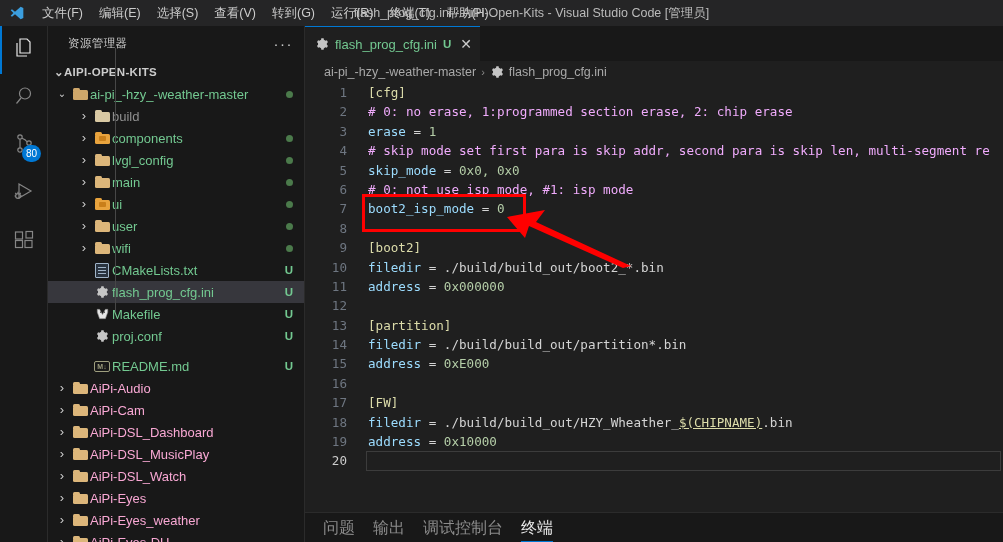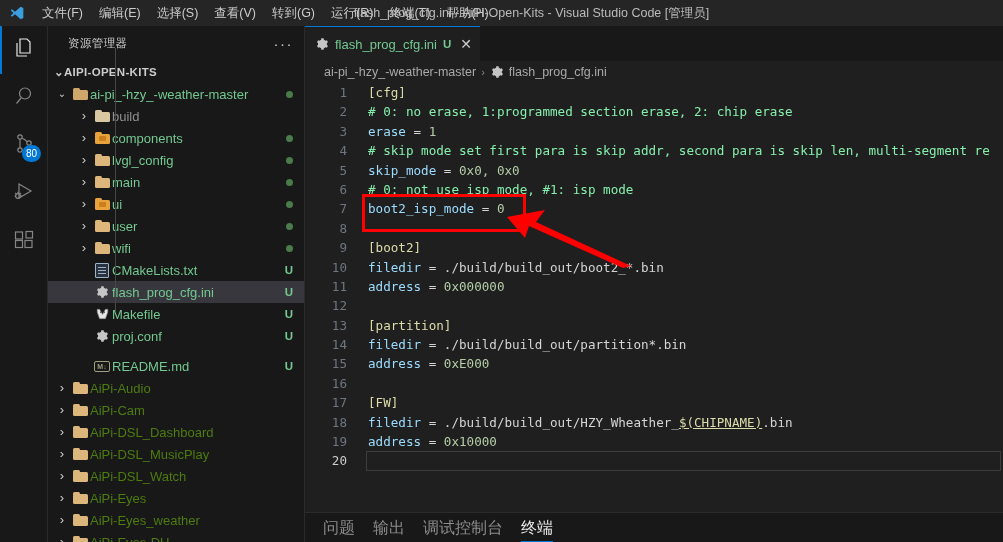--- a/index.html
+++ b/index.html
@@ -78,21 +78,21 @@
   }
   .row .ico { width: 20px; flex: 0 0 20px; display: flex; align-items: center; justify-content: center; }
   .row .lbl { font-size: 13px; }
   .row .status {
     position: absolute; right: 12px; top: 0; height: 22px; line-height: 22px;
     font-size: 11.5px; font-weight: bold;
   }
   .dot { width: 7px; height: 7px; border-radius: 50%; background: #4b7a4b; display: inline-block; margin-top: 7px; }
   .u-mark { color: #73c991; }
   .lbl.green { color: #73c991; }
-  .lbl.plain { color: #4d7c0f; }
+  .lbl.plain { color: #f9a8d4; }
   .lbl.grey { color: #8f8f8f; }
   .tree-guide {
     position: absolute; left: 67px; top: 0; width: 1px; background: #474747;
   }
   
   .folder { width: 15px; height: 12px; position: relative; }
   .folder i {
     position: absolute; left: 0; bottom: 0; width: 15px; height: 10px;
     background: #dcb67a; border-radius: 1.5px;
   }
@@ -156,21 +156,21 @@
     position: absolute; left: 0; width: 42px; text-align: right;
     color: #6e7681; font-family: "DejaVu Sans Mono", monospace; font-size: 12.6px;
   }
   .cl.current .ln { color: #cccccc; }
   .ct { position: absolute; left: 63px; top: 0; }
   .cl.current .hl {
     position: absolute; left: 61px; right: 2px; top: 0; height: 19.4px;
     border: 1px solid #3c3c3c; box-sizing: border-box;
   }
   .c-sec { color: #dcdcaa; }
-  .c-com { color: #86efac; }
+  .c-com { color: #f0abfc; }
   .c-key { color: #9cdcfe; }
   .c-op  { color: #d4d4d4; }
   .c-num { color: #b5cea8; }
   .c-var { color: #dcdcaa; text-decoration: underline; }
 
   
   .anno-box {
     position: absolute; left: 362px; top: 194px; width: 164px; height: 38px;
     border: 3px solid #ff0000; pointer-events: none;
   }

